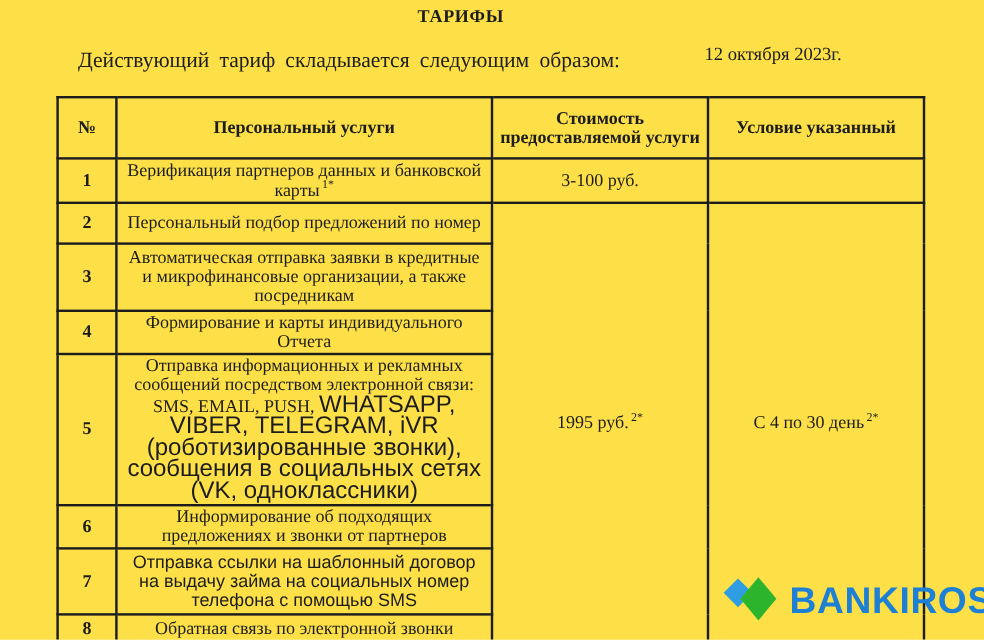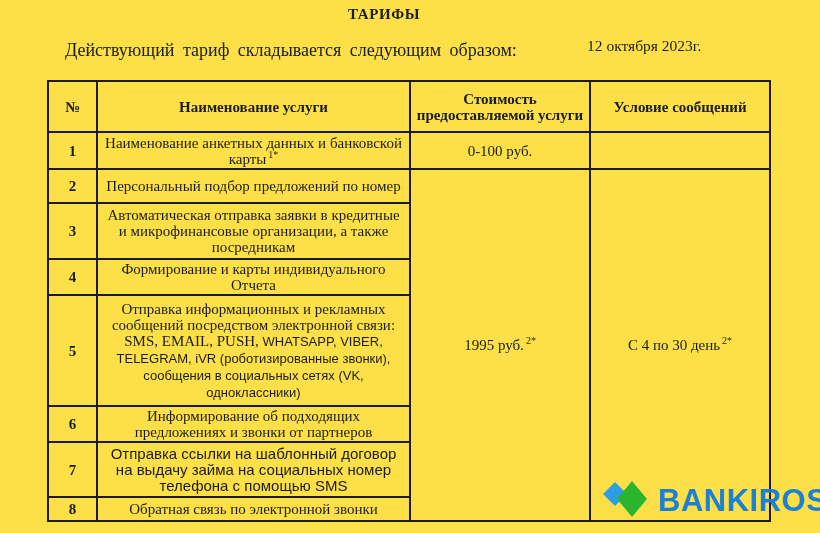--- a/index.html
+++ b/index.html
@@ -41,21 +41,21 @@
   tr.hrow{height:51px;}
   tr.r1{height:37px;}
   tr.r2{height:34px;}
   tr.r3{height:56px;}
   tr.r4{height:35px;}
   tr.r5{height:111px;}
   tr.r6{height:36px;}
   tr.r7{height:55px;}
   tr.r8{height:24px;}
   td.num{font-weight:bold;}
-  .sans{font-family:"Liberation Sans", sans-serif;font-size:13px;}
+  .sans{font-family:"Liberation Sans", sans-serif;font-size:20px;}
   sup.fnote{font-size:10px;line-height:0;margin-left:2px;}
   .logo{
     position:absolute;left:594px;top:477px;
     display:flex;align-items:center;
     z-index:3;
   }
   .logo-icon{display:block;}
   .logo-text{
     font-family:"Liberation Sans", sans-serif;
     font-weight:bold;font-size:31px;letter-spacing:.5px;
@@ -77,30 +77,30 @@
   <table class="tariff">
     <colgroup>
       <col style="width:49px">
       <col style="width:313px">
       <col style="width:180px">
       <col style="width:180px">
     </colgroup>
     <thead>
       <tr class="hrow">
         <th>№</th>
-        <th>Наименование услуги</th>
+        <th>Персональный услуги</th>
         <th>Стоимость предоставляемой услуги</th>
-        <th>Условие сообщений</th>
+        <th>Условие указанный</th>
       </tr>
     </thead>
     <tbody>
       <tr class="r1">
         <td class="num">1</td>
-        <td><span>Наименование анкетных данных и банковской карты</span><sup class="fnote">1*</sup></td>
-        <td>0-100 руб.</td>
+        <td><span>Верификация партнеров данных и банковской карты</span><sup class="fnote">1*</sup></td>
+        <td>3-100 руб.</td>
         <td></td>
       </tr>
       <tr class="r2">
         <td class="num">2</td>
         <td>Персональный подбор предложений по номер</td>
         <td rowspan="7"><span>1995 руб.</span><sup class="fnote">2*</sup></td>
         <td rowspan="7"><span>С 4 по 30 день</span><sup class="fnote">2*</sup></td>
       </tr>
       <tr class="r3">
         <td class="num">3</td>

